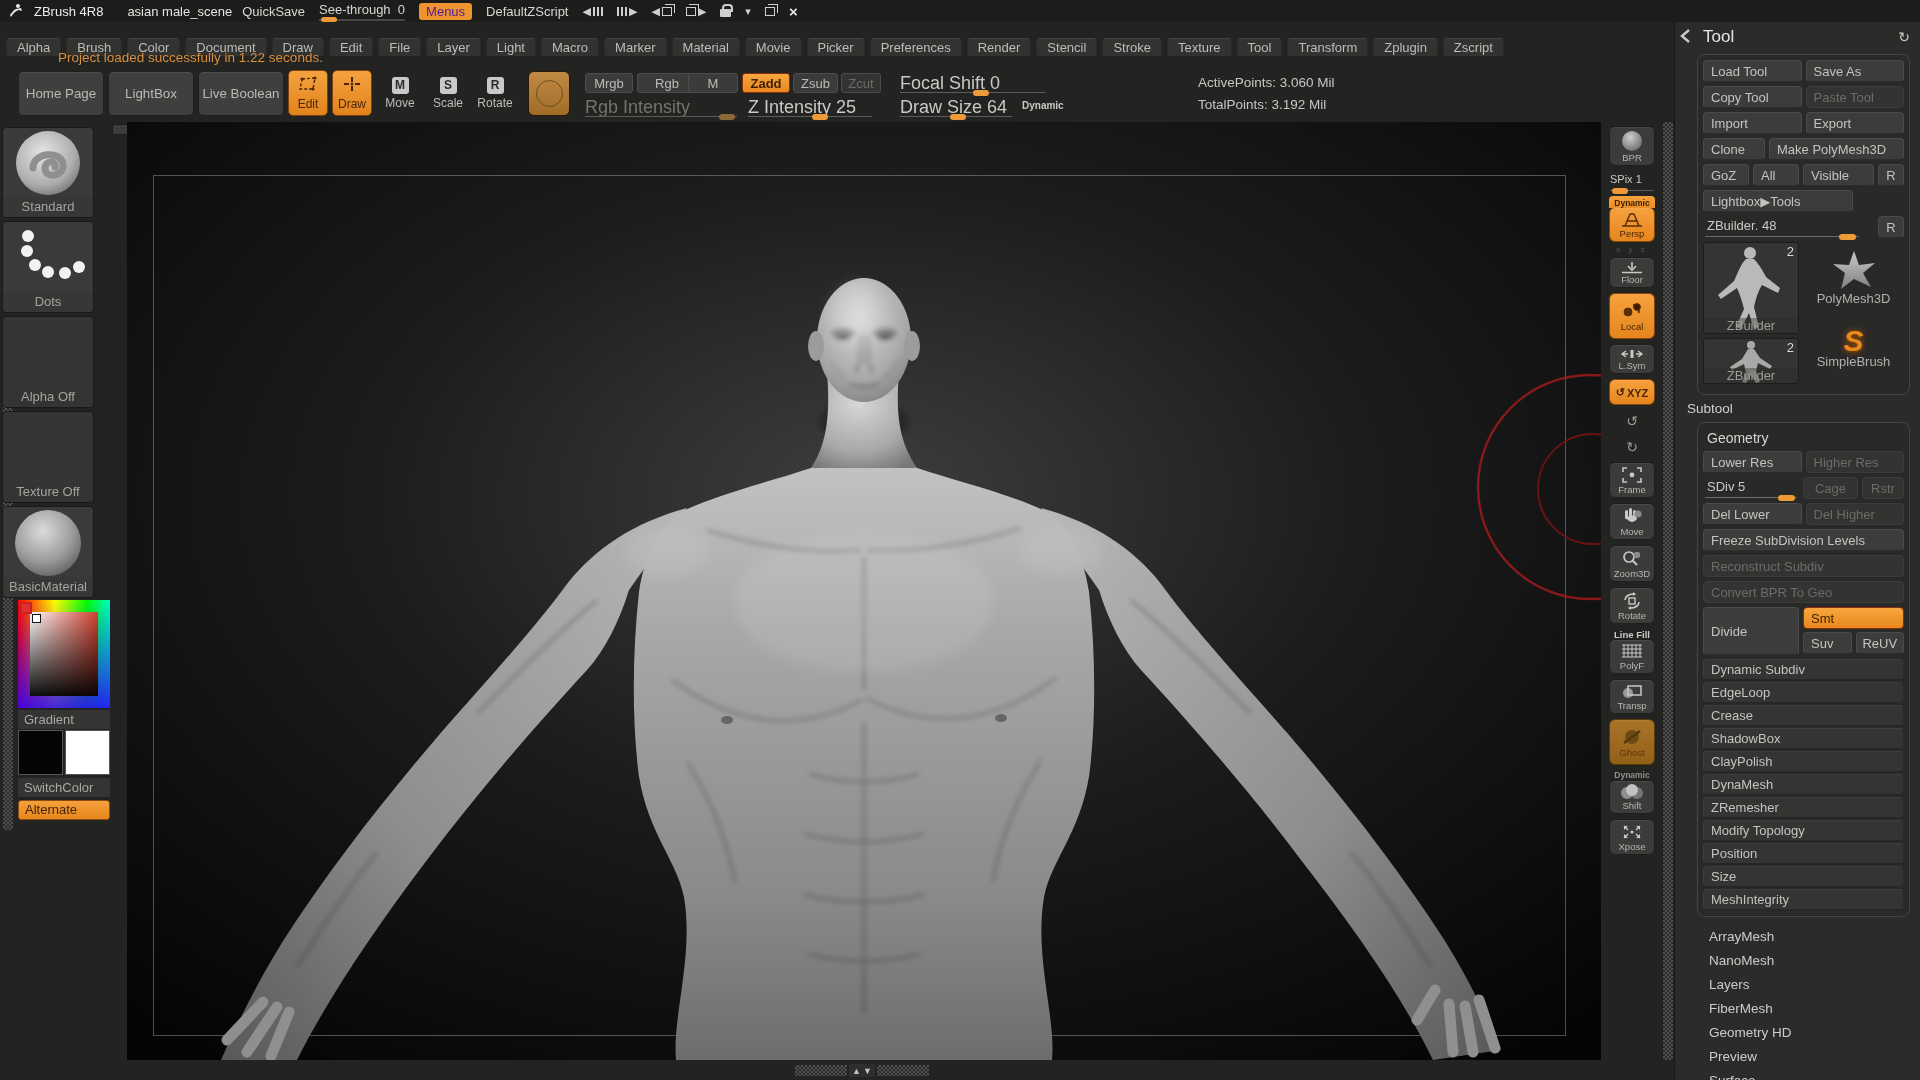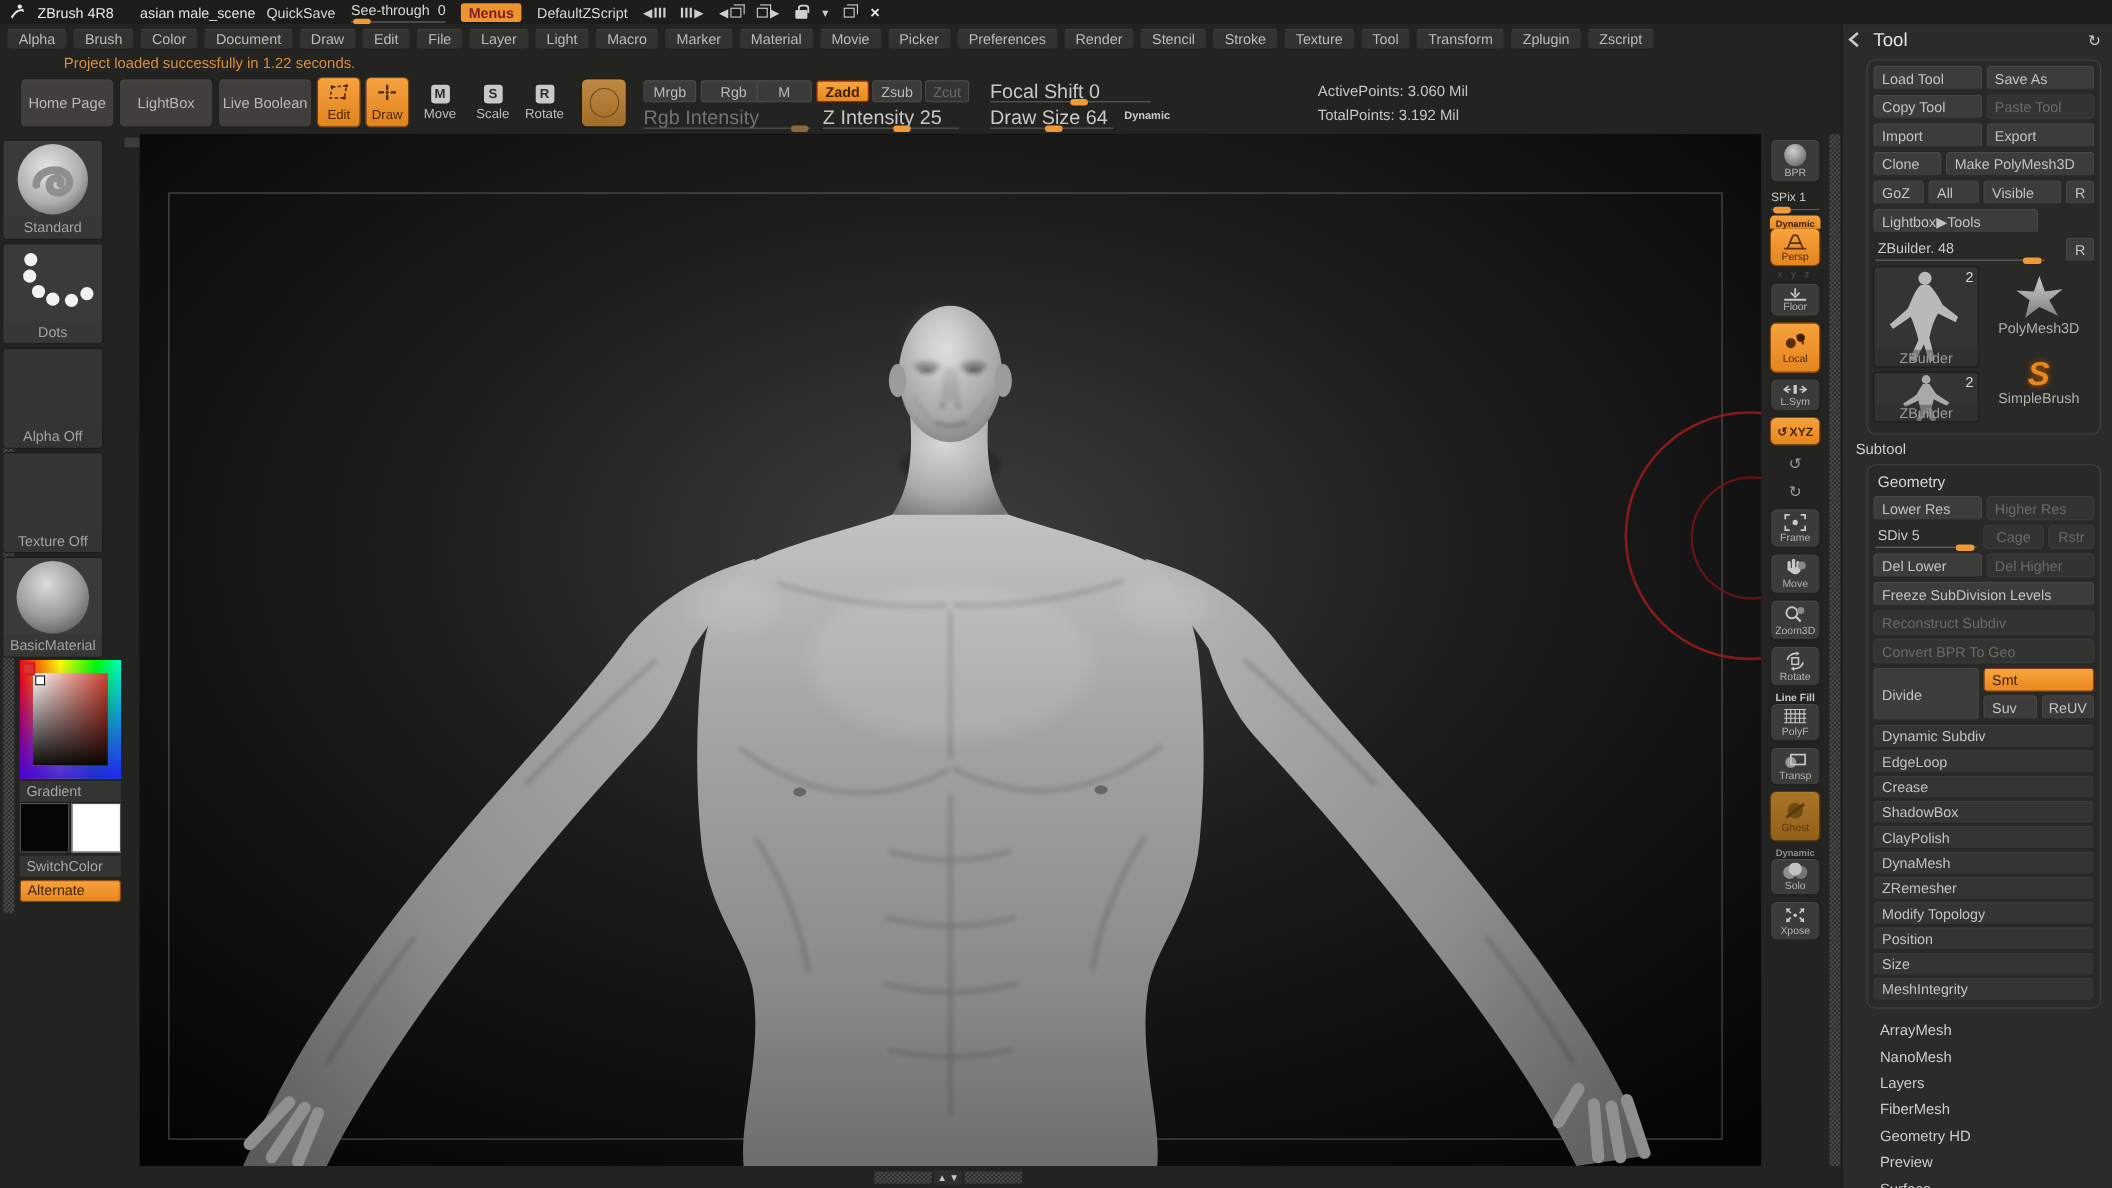--- a/index.html
+++ b/index.html
@@ -10,32 +10,32 @@
   .titlebar { position:absolute; left:0; top:0; width:1920px; height:22px; background:#1c1c1a; display:flex; align-items:center; gap:10px; padding:0 8px; color:#dedede; }
   .zlogo svg { display:block; }
   .tb-app { font-weight:normal; color:#ececec; }
   .tb-doc { margin-left:14px; color:#e2e2e0; }
   .tb-stats { margin-left:10px; color:#d8d8d6; flex:1 1 auto; white-space:nowrap; overflow:hidden; }
   .tb-right { display:flex; align-items:center; gap:14px; }
   .tb-link { color:#d6d6d4; cursor:pointer; }
   .seethrough { position:relative; padding-bottom:4px; color:#d6d6d4; }
   .st-track { position:absolute; left:0; right:0; bottom:0; height:2px; background:#484846; }
   .st-nub { position:absolute; left:2px; top:-2px; width:16px; height:5px; border-radius:3px; background:#ef9a38; }
-  .tb-menus { background:#ef9331; color:#7f1d1d; padding:1px 7px; border-radius:3px; font-weight:bold; }
+  .tb-menus { background:#ef9331; color:#4c1d95; padding:1px 7px; border-radius:3px; font-weight:normal; }
   .tbi { display:inline-flex; align-items:center; gap:2px; color:#cfcfcd; font-size:11px; }
   .bars { display:inline-flex; gap:2px; }
   .bars i { width:2px; height:9px; background:#cfcfcd; }
   .lock { position:relative; width:11px; height:8px; background:#cfcfcd; border-radius:1px; margin-top:4px; }
   .lock:before { content:""; position:absolute; left:2px; top:-5px; width:7px; height:6px; border:2px solid #cfcfcd; border-bottom:none; border-radius:4px 4px 0 0; }
   .winsq { position:relative; width:10px; height:9px; border:1.5px solid #cfcfcd; }
   .winsq:before { content:""; position:absolute; left:2px; top:-4px; width:9px; height:8px; border:1.5px solid #cfcfcd; border-left:none; border-bottom:none; }
   .tb-close { font-size:15px; font-weight:bold; color:#e6e6e4; }
 
   
-  .menubar { position:absolute; left:0; top:22px; width:1920px; height:26px; background:#232321; display:flex; align-items:center; gap:5px; padding:0 6px; }
+  .menubar { position:absolute; left:0; top:34px; width:1920px; height:26px; background:#232321; display:flex; align-items:center; gap:5px; padding:0 6px; }
   .menu-btn { height:19px; padding:0 10px; background:#323230; border:1px solid; border-color:#434341 #2a2a28 #232321 #2a2a28; border-radius:4px; color:#bcbcba; font-size:13px; cursor:pointer; }
 
   
   .statusline { position:absolute; left:58px; top:50px; color:#d98f3e; font-size:13.5px; }
 
   
   .toolbar { position:absolute; left:0; top:70px; width:1920px; height:48px; }
   .tb-btn { position:absolute; top:1px; height:45px; background:#413f3d; border:1px solid #1f1f1d; box-shadow:inset 0 1px 0 #ffffff14; border-radius:5px; color:#b9b9b7; display:flex; align-items:center; justify-content:center; cursor:pointer; }
   .tool-ico { position:absolute; top:0; height:46px; display:flex; flex-direction:column; align-items:center; justify-content:center; gap:2px; cursor:pointer; color:#bdbdbb; font-size:12px; }
   .tool-ico.on { background:linear-gradient(#f5a23f,#e1831d); border:1px solid #7c430c; border-radius:5px; color:#4a2503; }
@@ -570,21 +570,21 @@
       </svg>
     <span>Ghost</span>
   </div>
   <span class="rc-minilab">Dynamic</span>
   <div class="rc-btn" style="margin-top:-2px;">
     <svg width="26" height="16" viewBox="0 0 26 16">
         <circle cx="8" cy="9" r="6" fill="#8f8f8d"></circle>
         <circle cx="18" cy="9" r="6" fill="#757573"></circle>
         <circle cx="13" cy="6" r="6" fill="#c2c2c0"></circle>
       </svg>
-    <span>Solo</span>
+    <span>Shift</span>
   </div>
   <div class="rc-btn">
     <svg width="22" height="18" viewBox="0 0 22 18" stroke="#c9c9c7" fill="#c9c9c7" stroke-width="1.5">
         <path d="M7 7 L3 3 M15 7 L19 3 M7 11 L3 15 M15 11 L19 15" fill="none"></path>
         <path d="M3 3 L7 3 L3 7 Z M19 3 L15 3 L19 7 Z M3 15 L7 15 L3 11 Z M19 15 L15 15 L19 11 Z" stroke="none"></path>
         <circle cx="11" cy="9" r="1.6" stroke="none"></circle>
       </svg>
     <span>Xpose</span>
   </div>
 </div>

